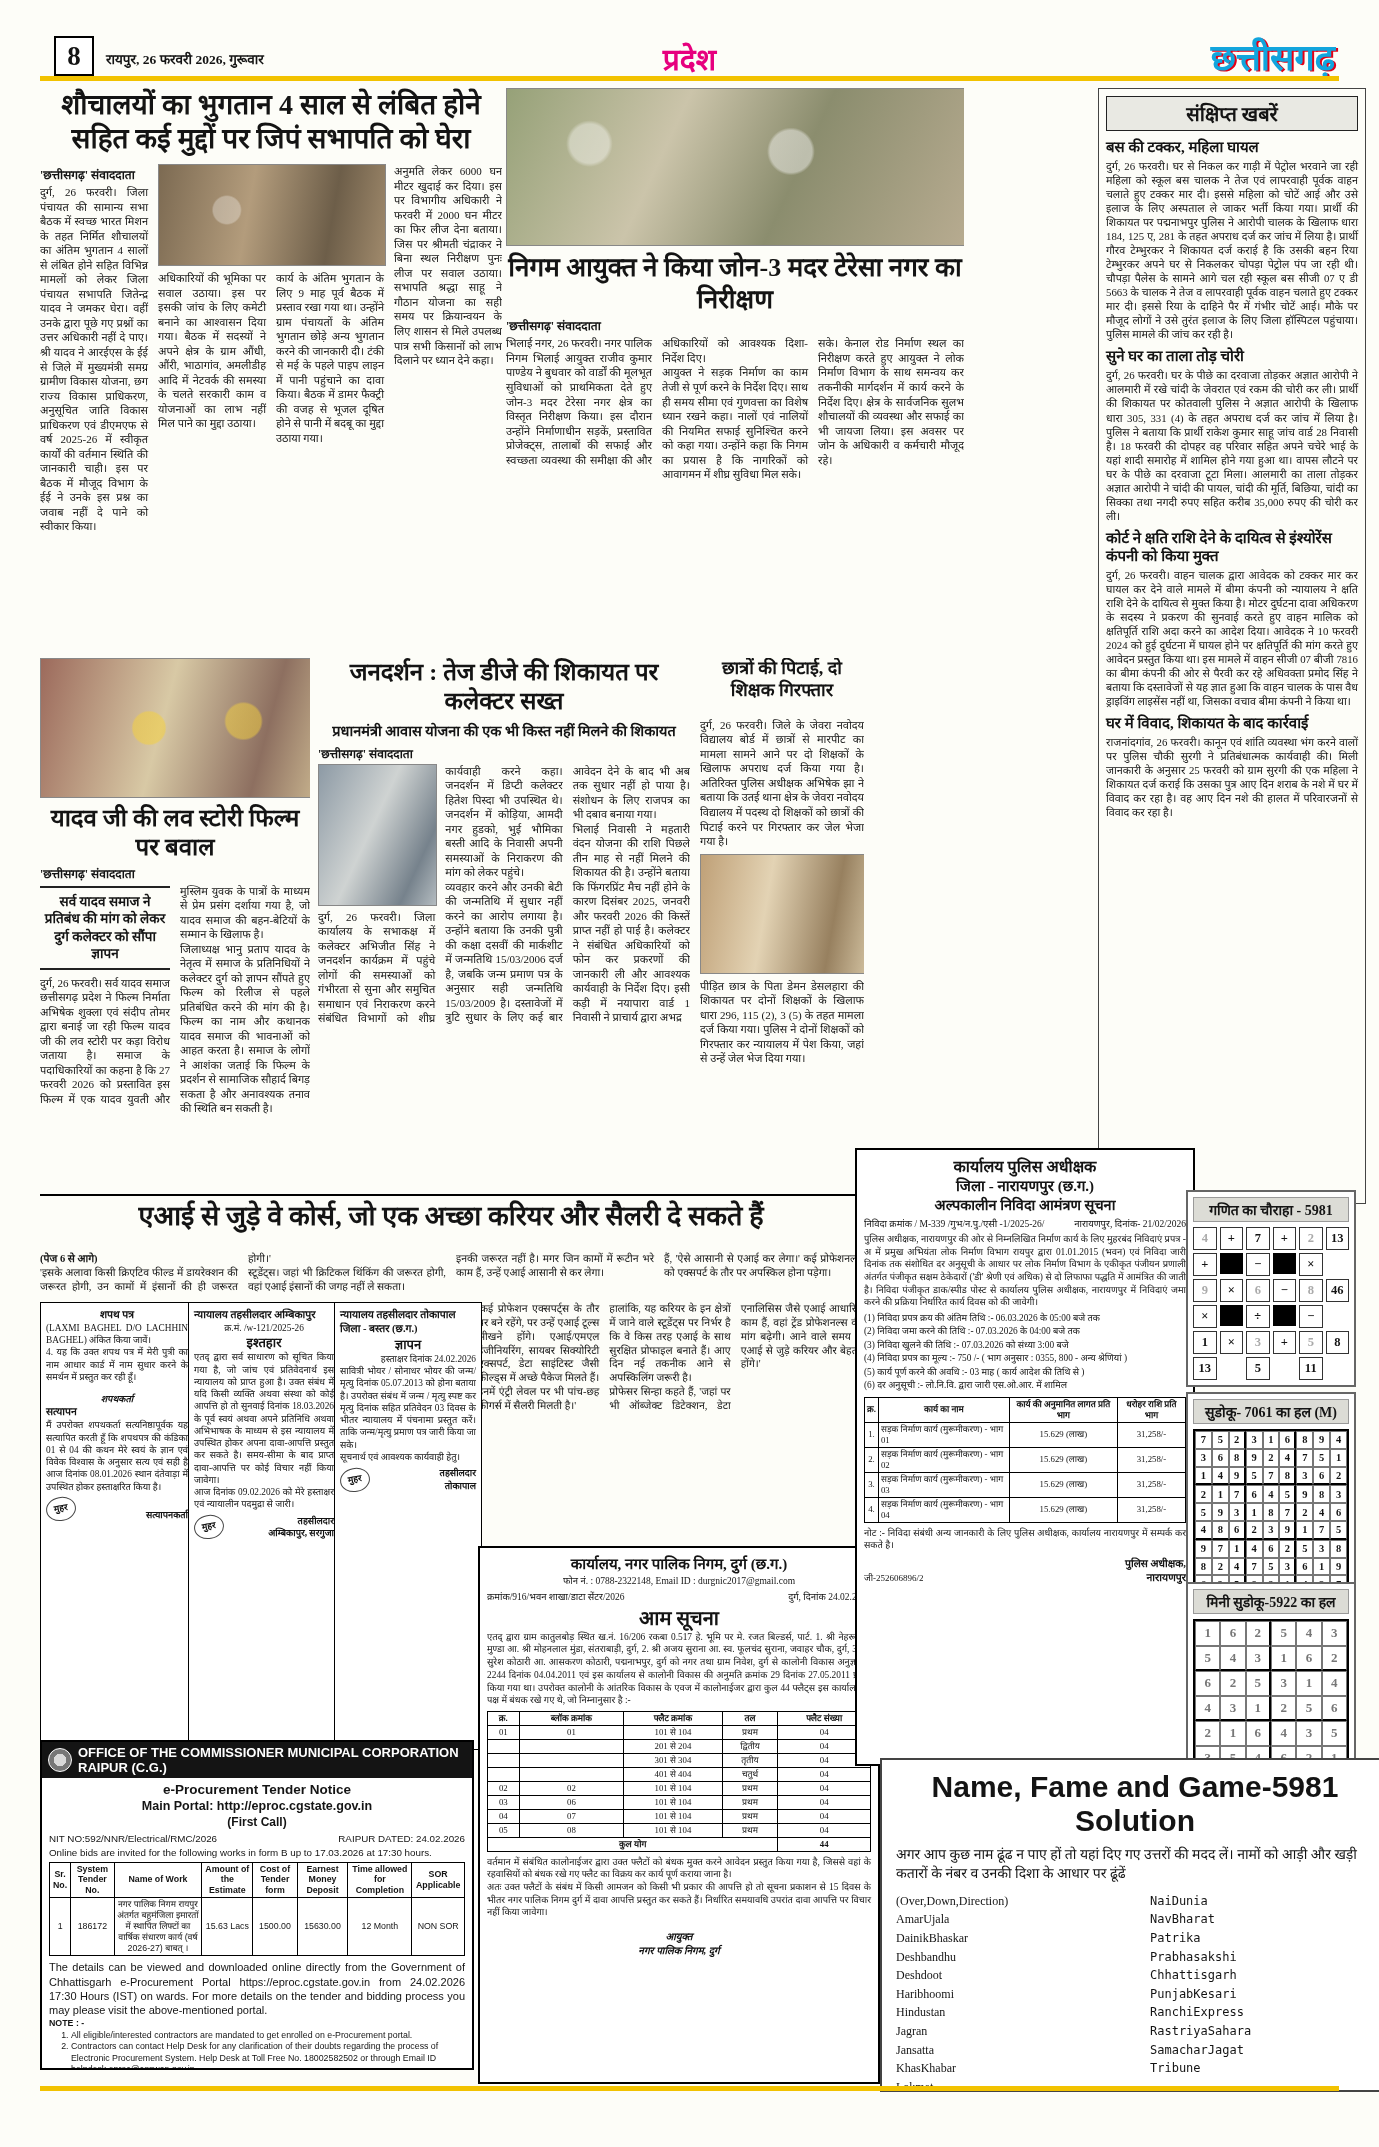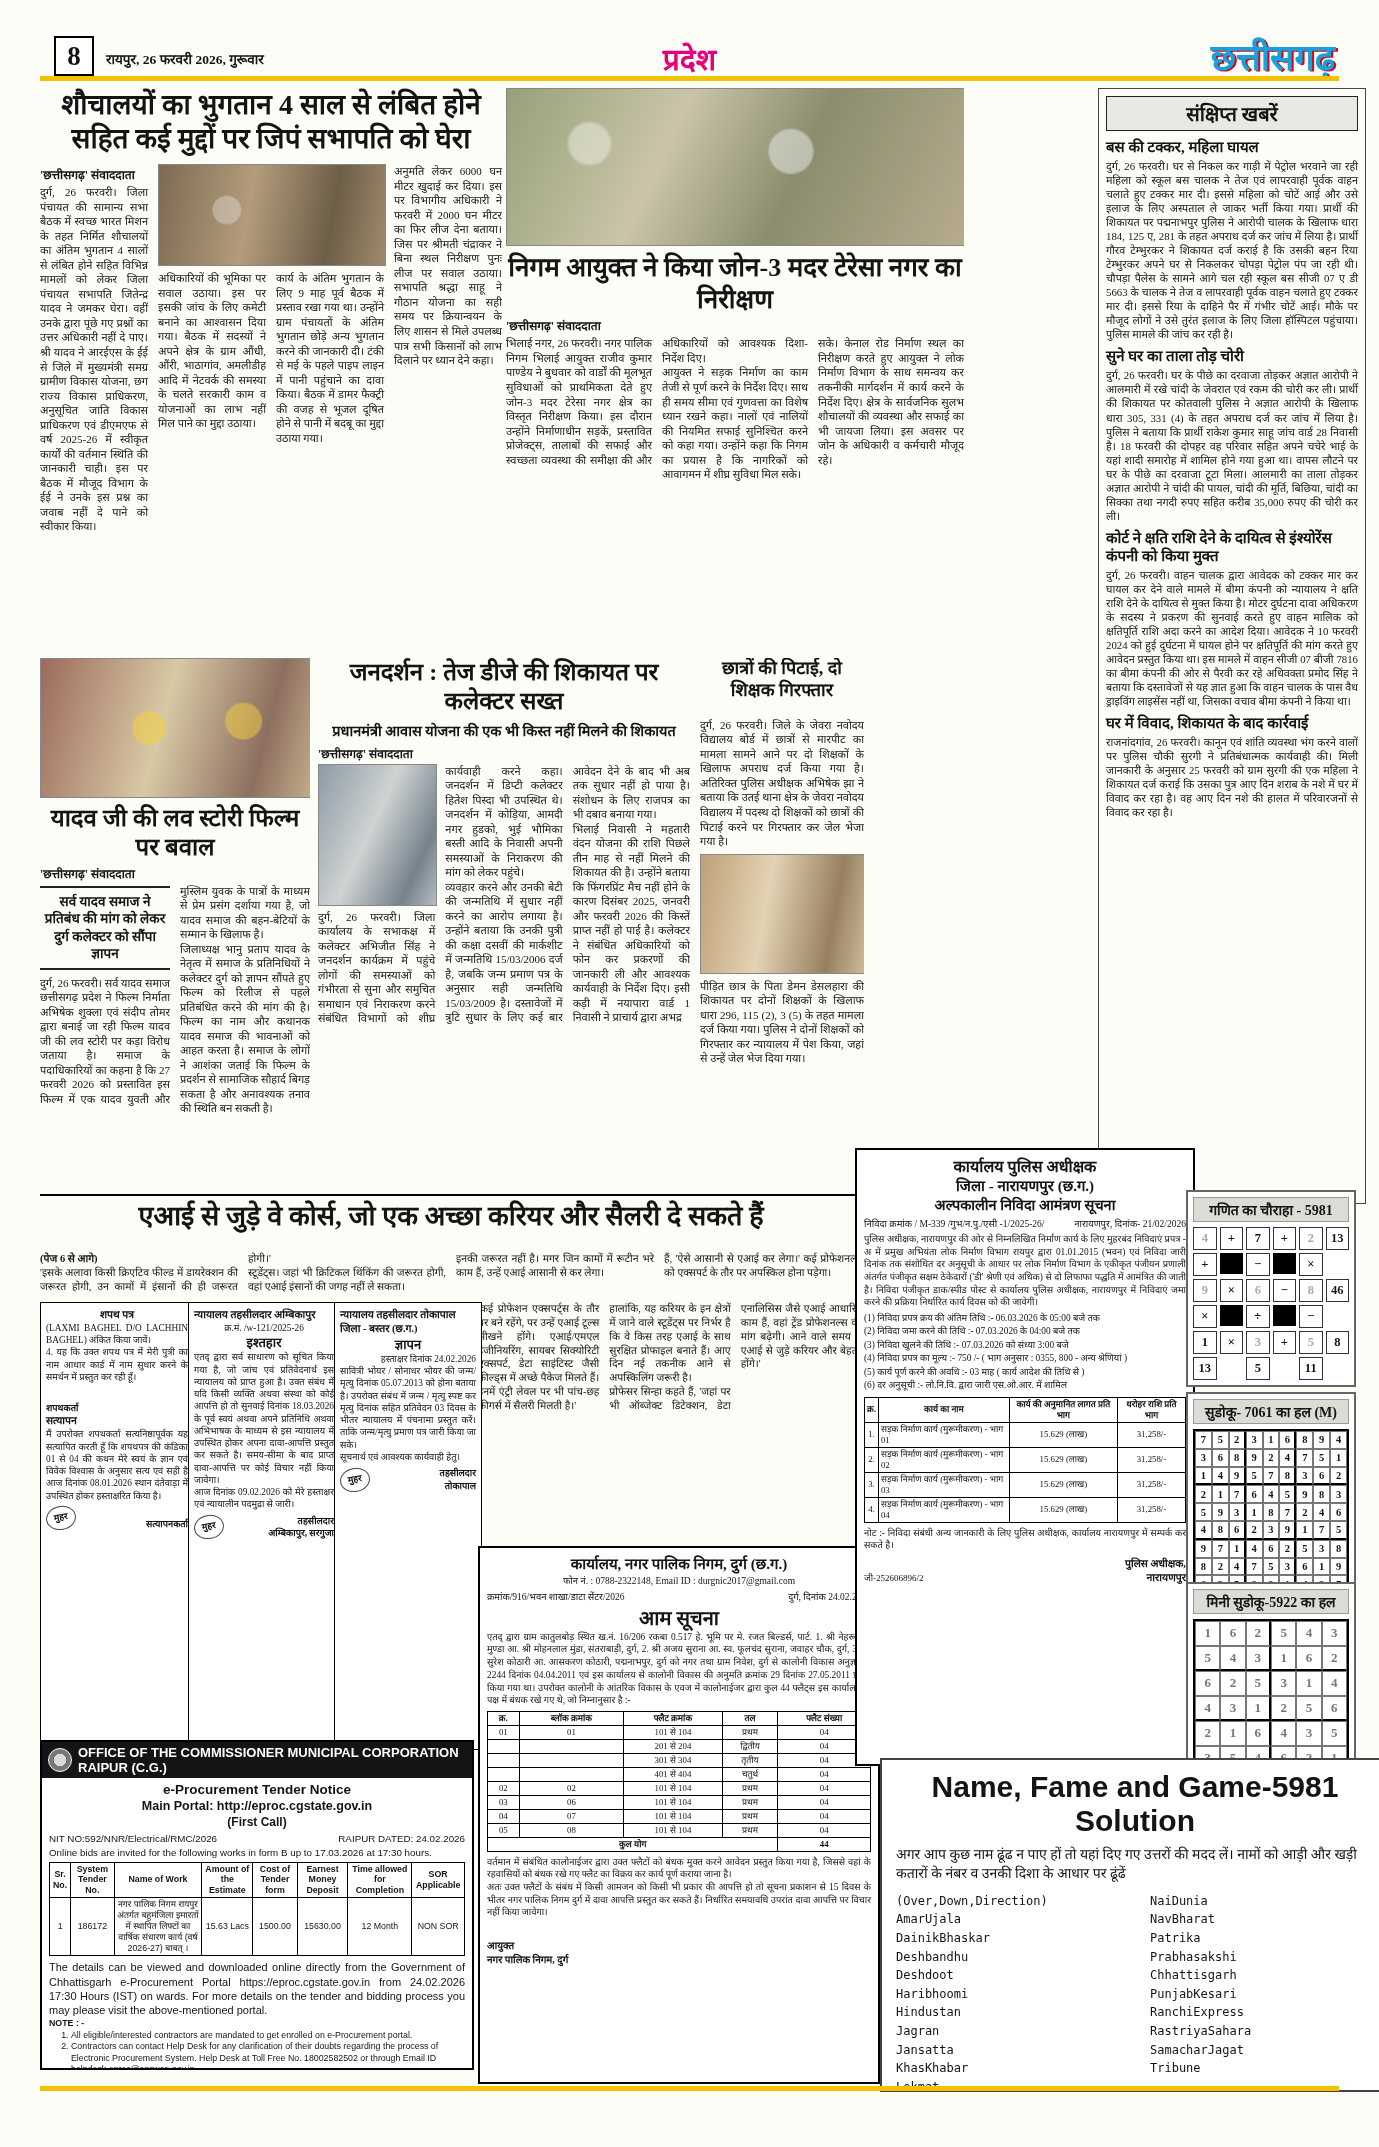--- a/index.html
+++ b/index.html
@@ -39,21 +39,21 @@
   
   #briefs{border:1px solid #444;padding:7px;background:#fdfdf8;}
   #briefs-title{border:1.5px solid #222;background:#e9e9e3;font-weight:bold;font-size:20px;
                 text-align:center;padding:3px 0;margin-bottom:7px;}
   .brief h3{font-size:15px;font-weight:bold;margin:6px 0 3px 0;line-height:1.2;}
   .brief p{margin:0;font-size:10.8px;line-height:1.3;text-align:justify;}
   
   .cbox{border:1.5px solid #000;padding:5px;font-size:9.3px;line-height:1.32;text-align:justify;background:#fff;}
   .cbox h4{margin:1px 0 3px 0;text-align:center;font-size:12px;}
   .cbox .crt{font-weight:bold;font-size:10.5px;margin:0;}
-  .sigr{text-align:left;font-weight:bold;margin-top:19px;}
+  .sigr{text-align:center;font-weight:bold;margin-top:10px;font-style:italic;}
   .seal{display:inline-block;border:1.5px solid #444;border-radius:50%;padding:5px 7px;font-size:9px;
         transform:rotate(-10deg);font-weight:bold;}
   .sealrow{display:flex;justify-content:space-between;align-items:flex-end;margin-top:4px;}
   
   .nbox{border:2px solid #000;background:#fff;padding:7px;}
   .nb-t1{font-weight:bold;text-align:center;line-height:1.25;}
   .refrow{display:flex;justify-content:space-between;font-size:9.5px;margin:3px 0;}
   .ntxt{font-size:9.4px;line-height:1.35;text-align:justify;}
   table.ntab{border-collapse:collapse;width:100%;margin:4px 0;}
   table.ntab th,table.ntab td{border:1px solid #000;font-size:8.8px;padding:1px 2px;text-align:center;line-height:1.25;}
@@ -642,21 +642,21 @@
         <div class="s-cell">6</div>
         <div class="s-cell">2</div>
         <div class="s-cell">1</div>
       </div>
   </div>
 
   <div class="abs clip" id="namefame" style="left:880px;top:1758px;width:478px;height:310px;">
     <h2 id="nf-title">Name, Fame and Game-5981 Solution</h2>
     <p id="nf-intro">अगर आप कुछ नाम ढूंढ न पाए हों तो यहां दिए गए उत्तरों की मदद लें। नामों को आड़ी और खड़ी कतारों के नंबर व उनकी दिशा के आधार पर ढूंढें</p>
     <div style="display:flex;gap:30px;">
-      <div class="nf-col" style="flex:1;">
+      <div class="nf-col" style="flex:1;font-family:Liberation Serif, serif;">
 
       <div>(Over,Down,Direction)</div>
           <div>AmarUjala</div>
           <div>DainikBhaskar</div>
           <div>Deshbandhu</div>
           <div>Deshdoot</div>
           <div>Haribhoomi</div>
           <div>Hindustan</div>
           <div>Jagran</div>
           <div>Jansatta</div>

